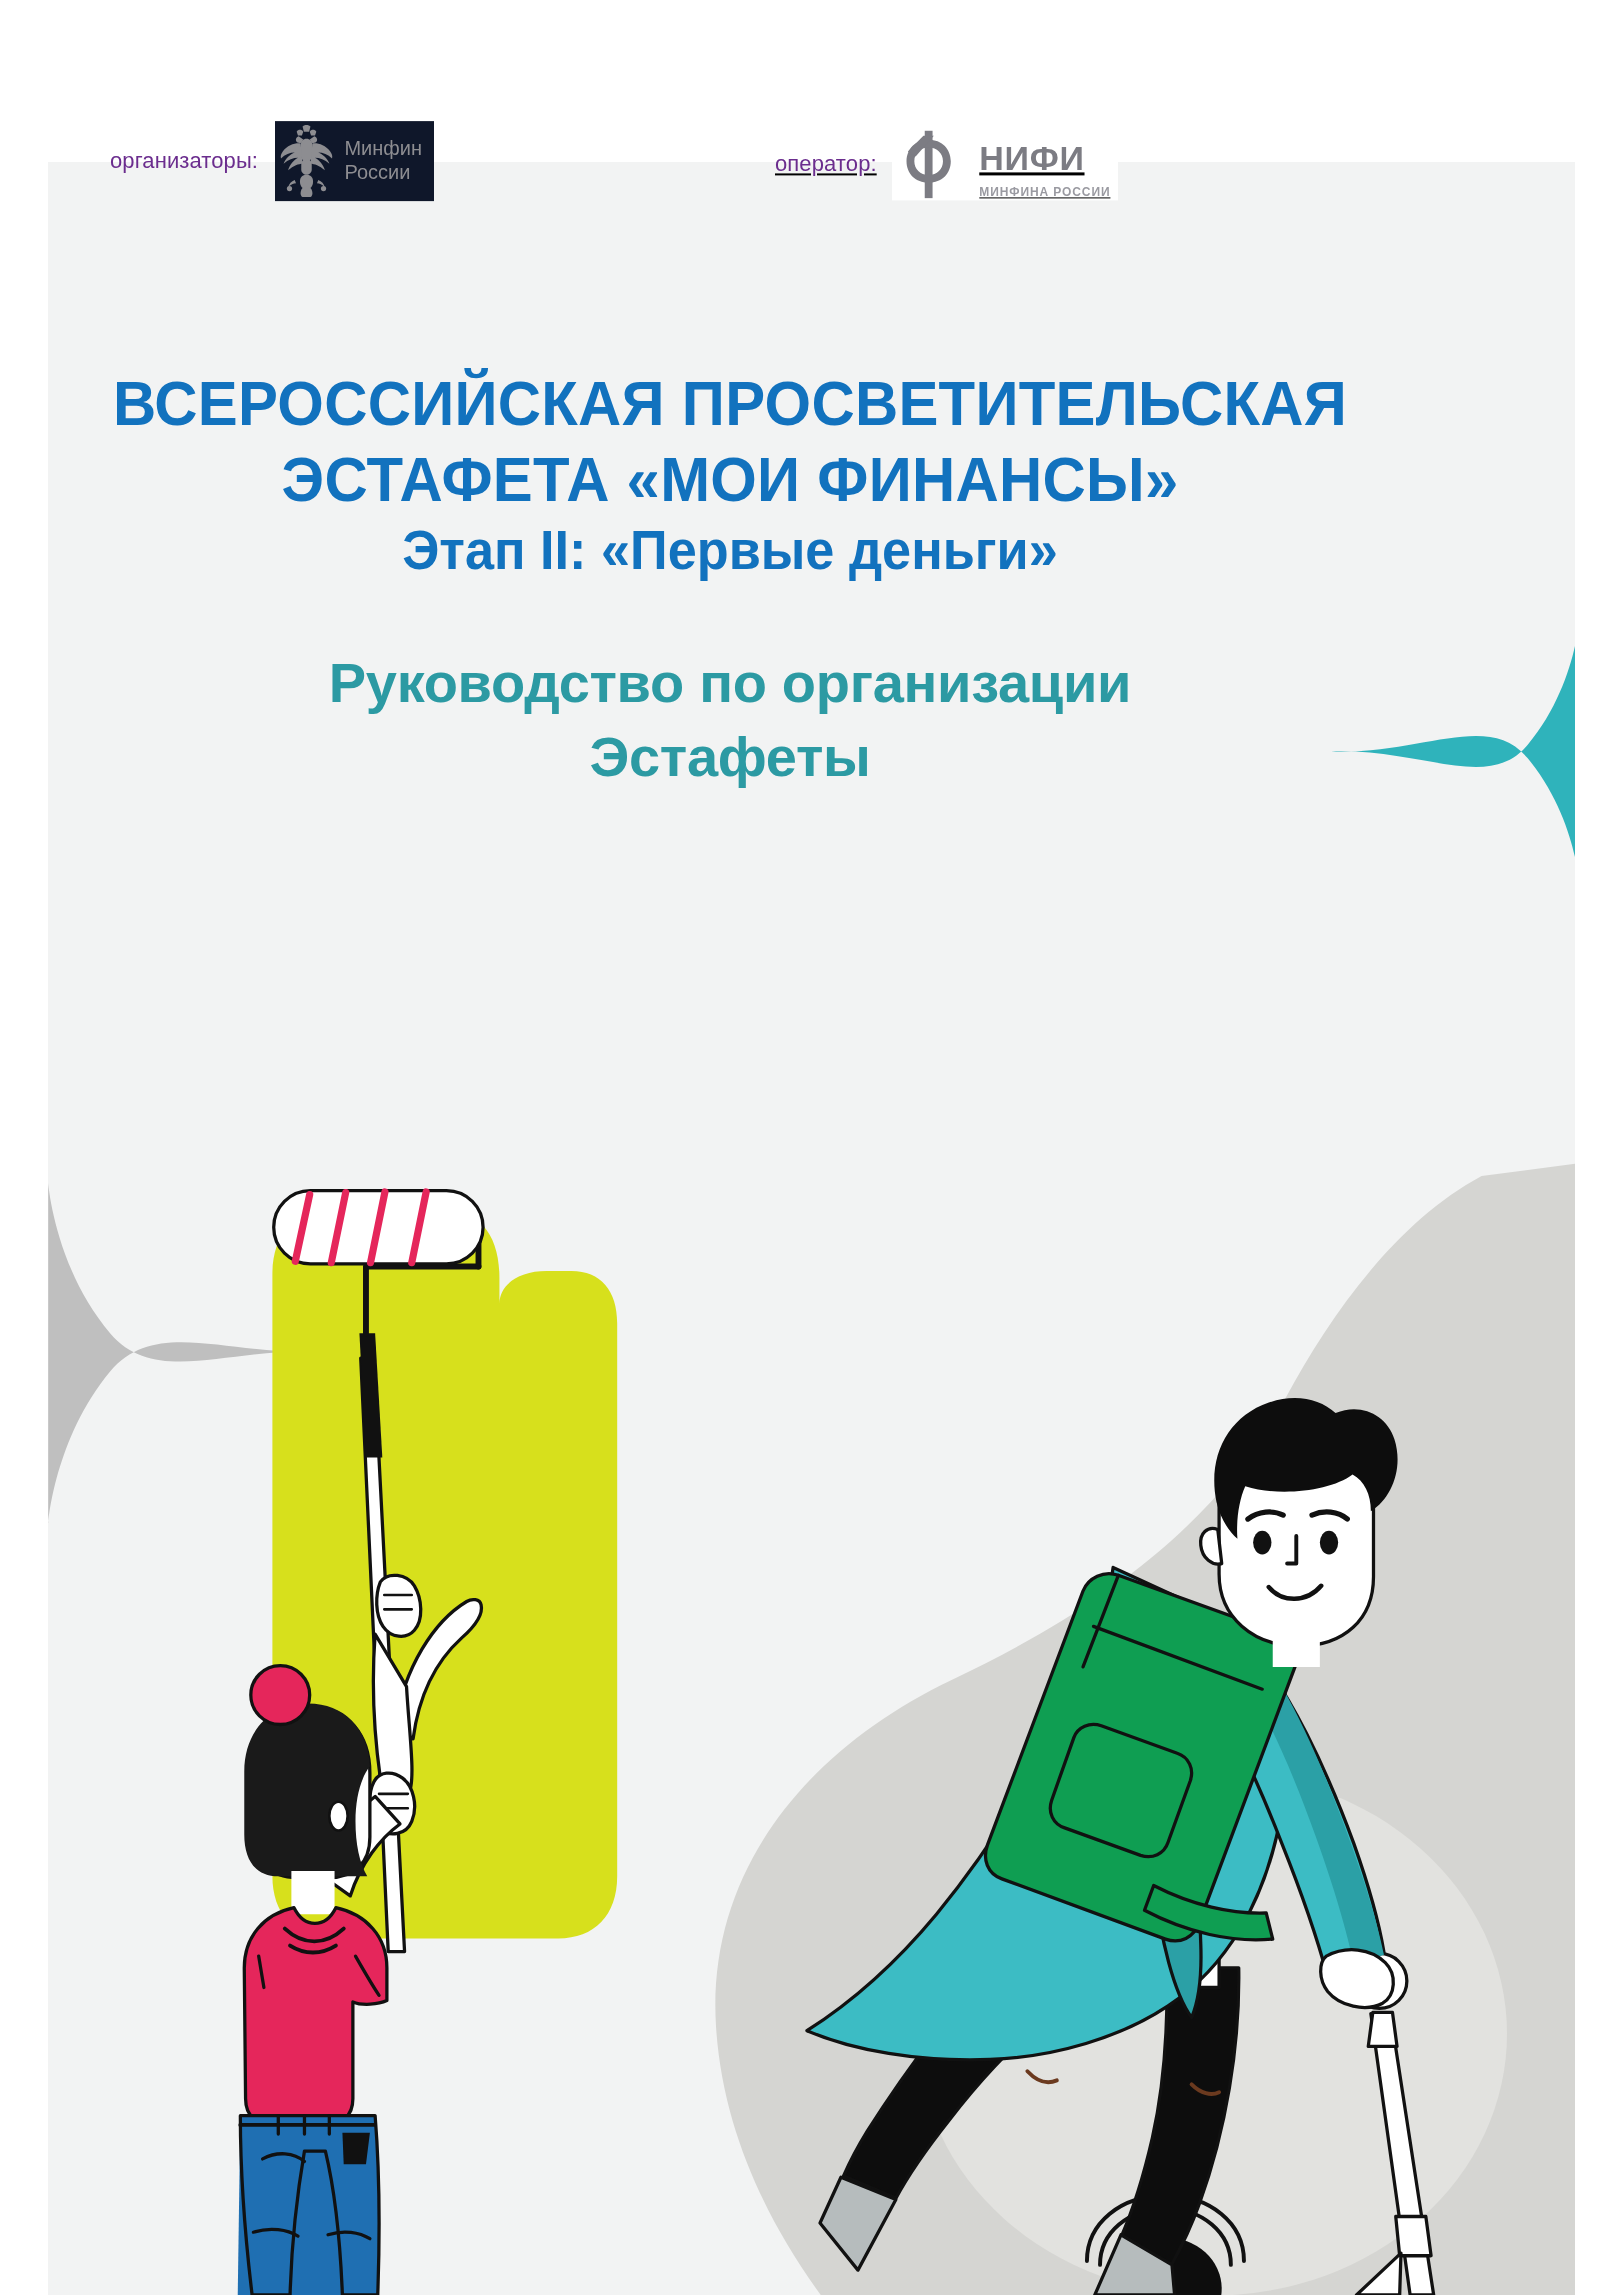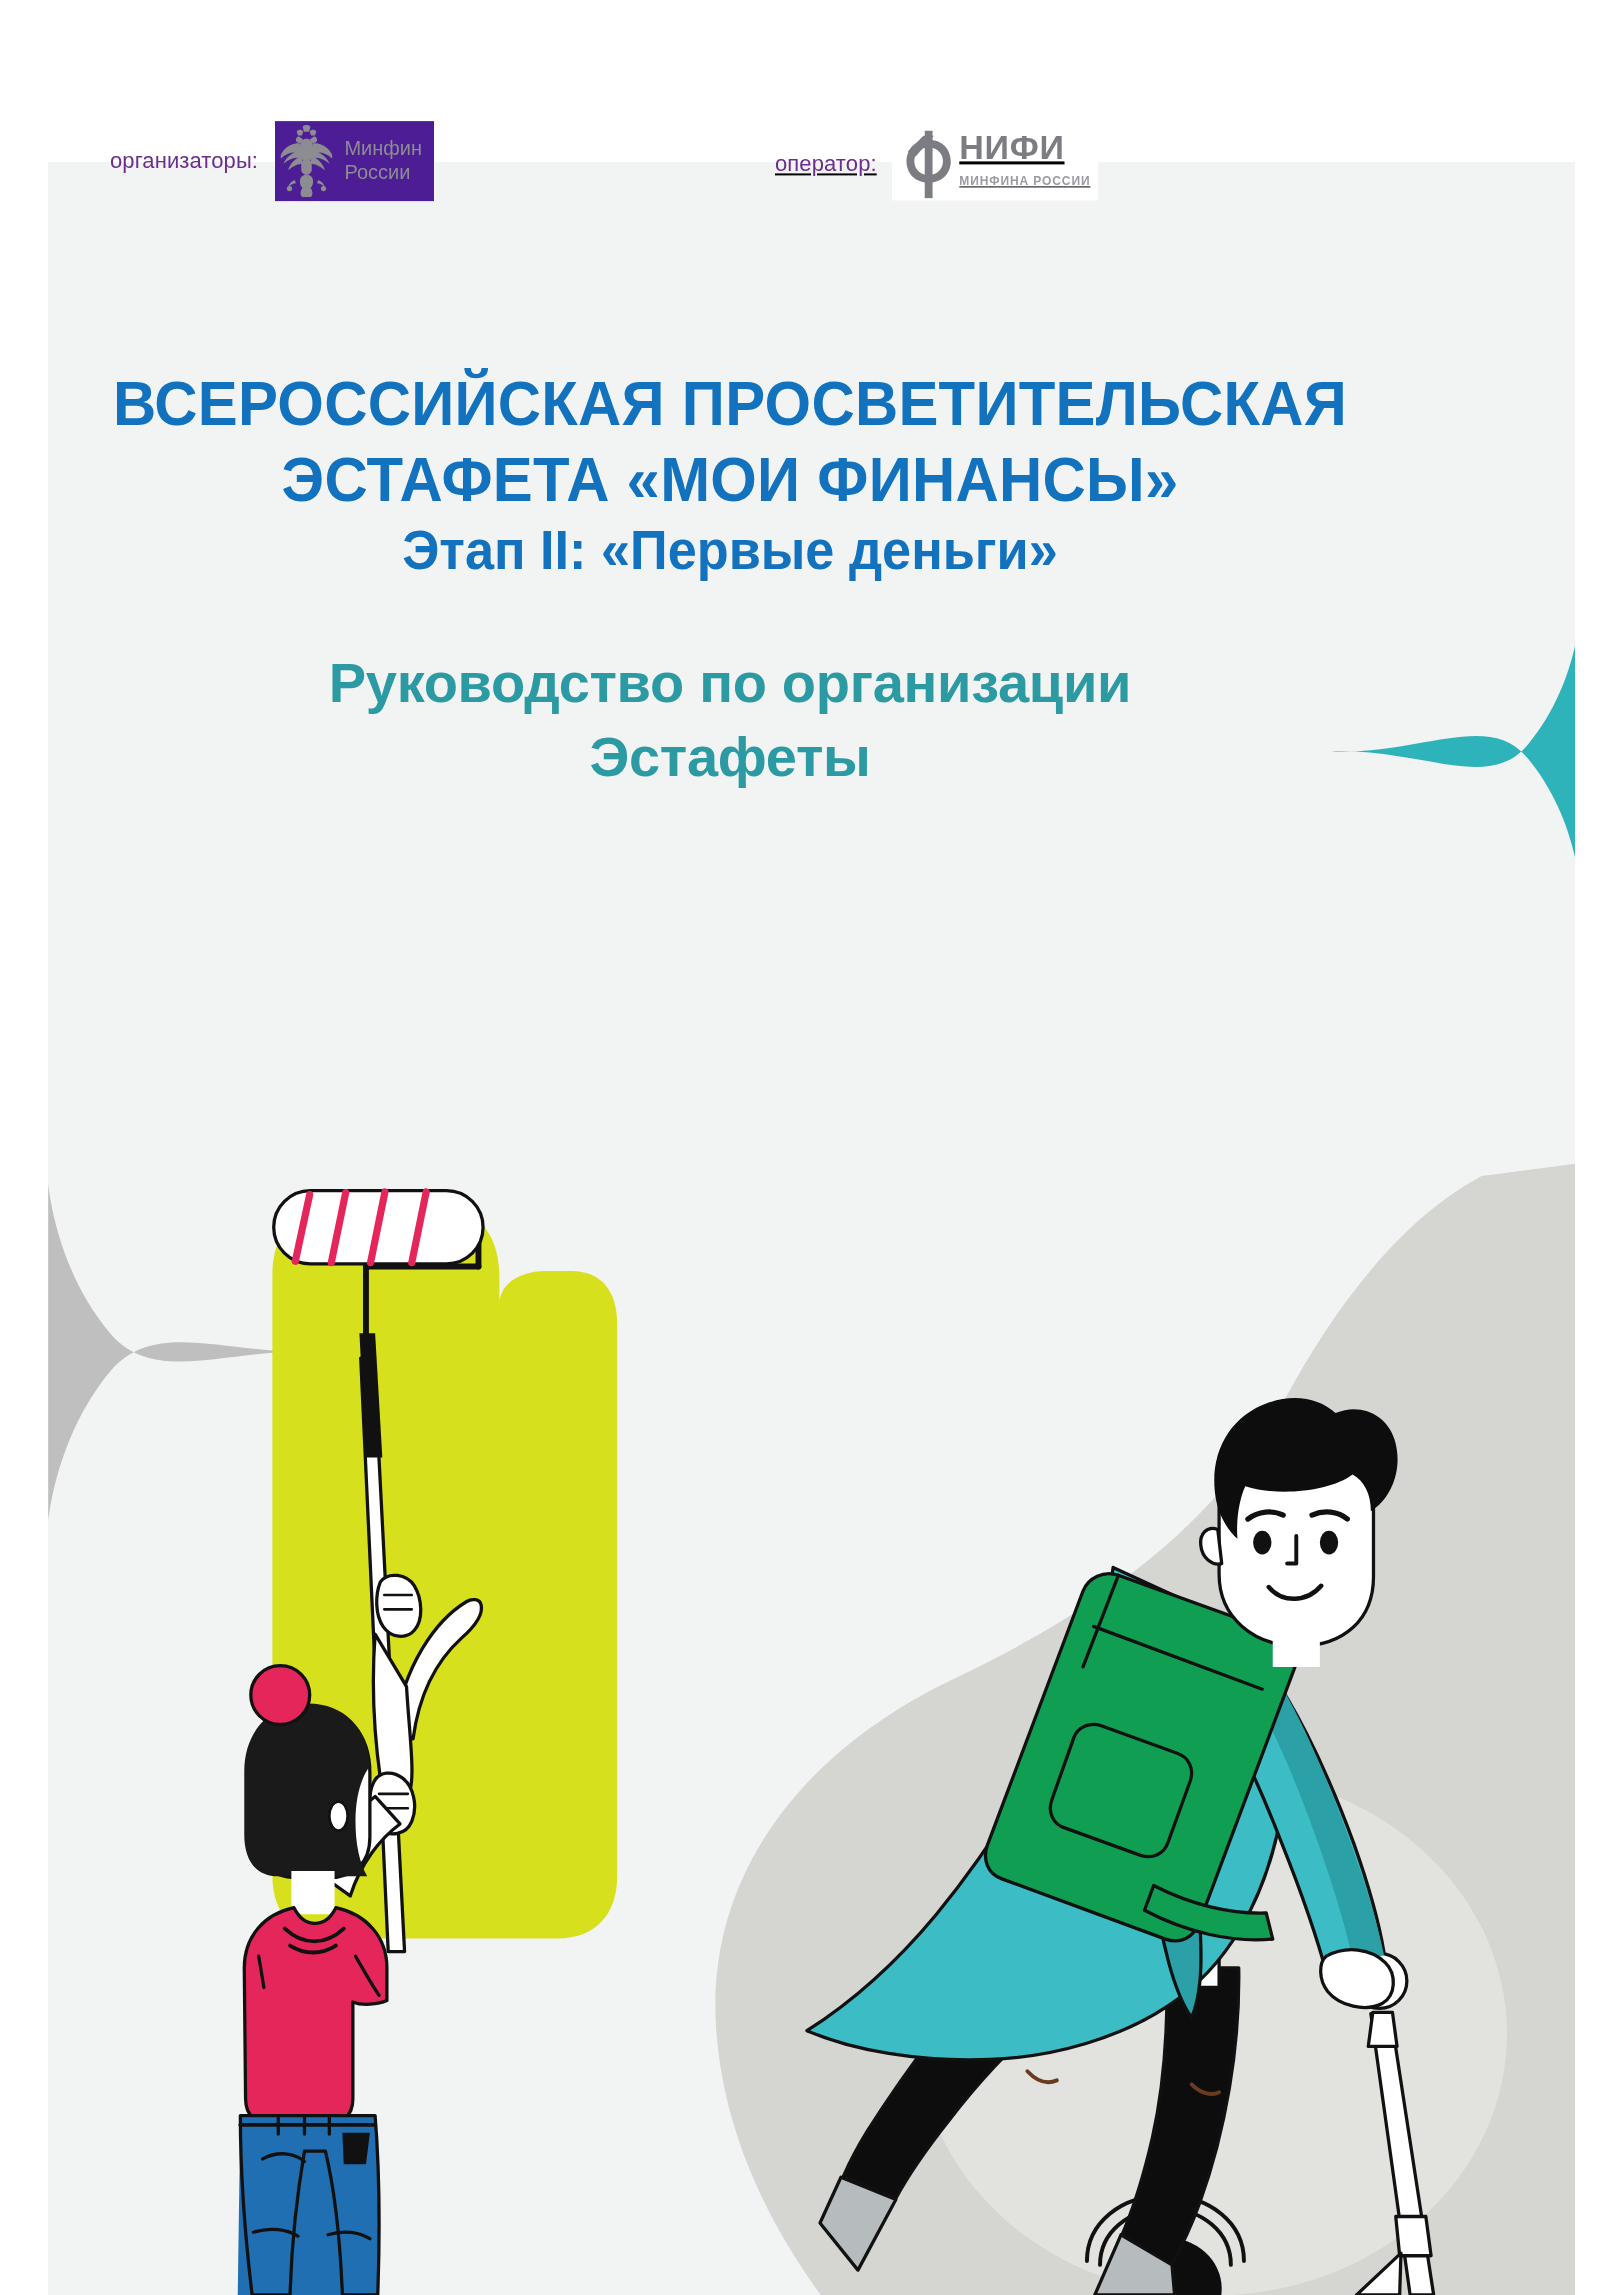--- a/index.html
+++ b/index.html
@@ -12,26 +12,26 @@
   #panel { position:absolute; left:48px; top:162px; width:1527px; height:2133px;
            background:#f2f3f3; overflow:hidden; }
 
   
   .hdr { position:absolute; top:0; left:0; width:1622px; height:196px; z-index:40; }
   .kicker { color:#6b2d8e; font-size:22px; font-weight:400; letter-spacing:0.1px;
             white-space:nowrap; }
 
   #org-group { position:absolute; left:110px; top:161px; transform:translateY(-50%);
                display:flex; align-items:center; gap:17px; }
-  #minfin-lock { display:flex; align-items:center; gap:10.5px; background:#4c1d95; padding:3.9px 11.8px 3.9px 3.9px; }
+  #minfin-lock { display:flex; align-items:center; gap:10.5px; background:#0f172a; padding:3.9px 11.8px 3.9px 3.9px; }
   #minfin-text { color:#8d8d91; font-size:20px; line-height:1.18; font-weight:400; }
 
   #op-group { position:absolute; left:775px; top:164px; transform:translateY(-50%);
               display:flex; align-items:center; gap:15.7px;text-decoration:underline; }
-  #nifi-lock { display:flex; align-items:flex-start; gap:3px; background:#fff; padding:2.6px 7.9px; }
+  #nifi-lock { display:flex; align-items:flex-end; gap:23px; background:#fff; padding:2.6px 7.9px; }
   #nifi-words { display:flex; flex-direction:column; line-height:1; }
   #nifi-big { color:#7c7c83; font-size:34px; font-weight:700; letter-spacing:0.7px; }
   #nifi-small { color:#9a9aa1; font-size:12px; font-weight:700; letter-spacing:0.9px; margin-top:11px; }
 
   #mf-logo { position:absolute; left:1214px; top:116px; width:301px; }
   #mf-bar { display:flex; height:15.7px; gap:3.3px; }
   #mf-bar i { display:block; height:100%; }
   #mf-bar i:first-child { border-radius:7.9px 0 0 7.9px; }
   #mf-bar i:last-child  { border-radius:0 7.9px 7.9px 0; }
   #mf-word { margin-top:13px; color:#3a3a3a; font-size:40px; font-weight:700;

